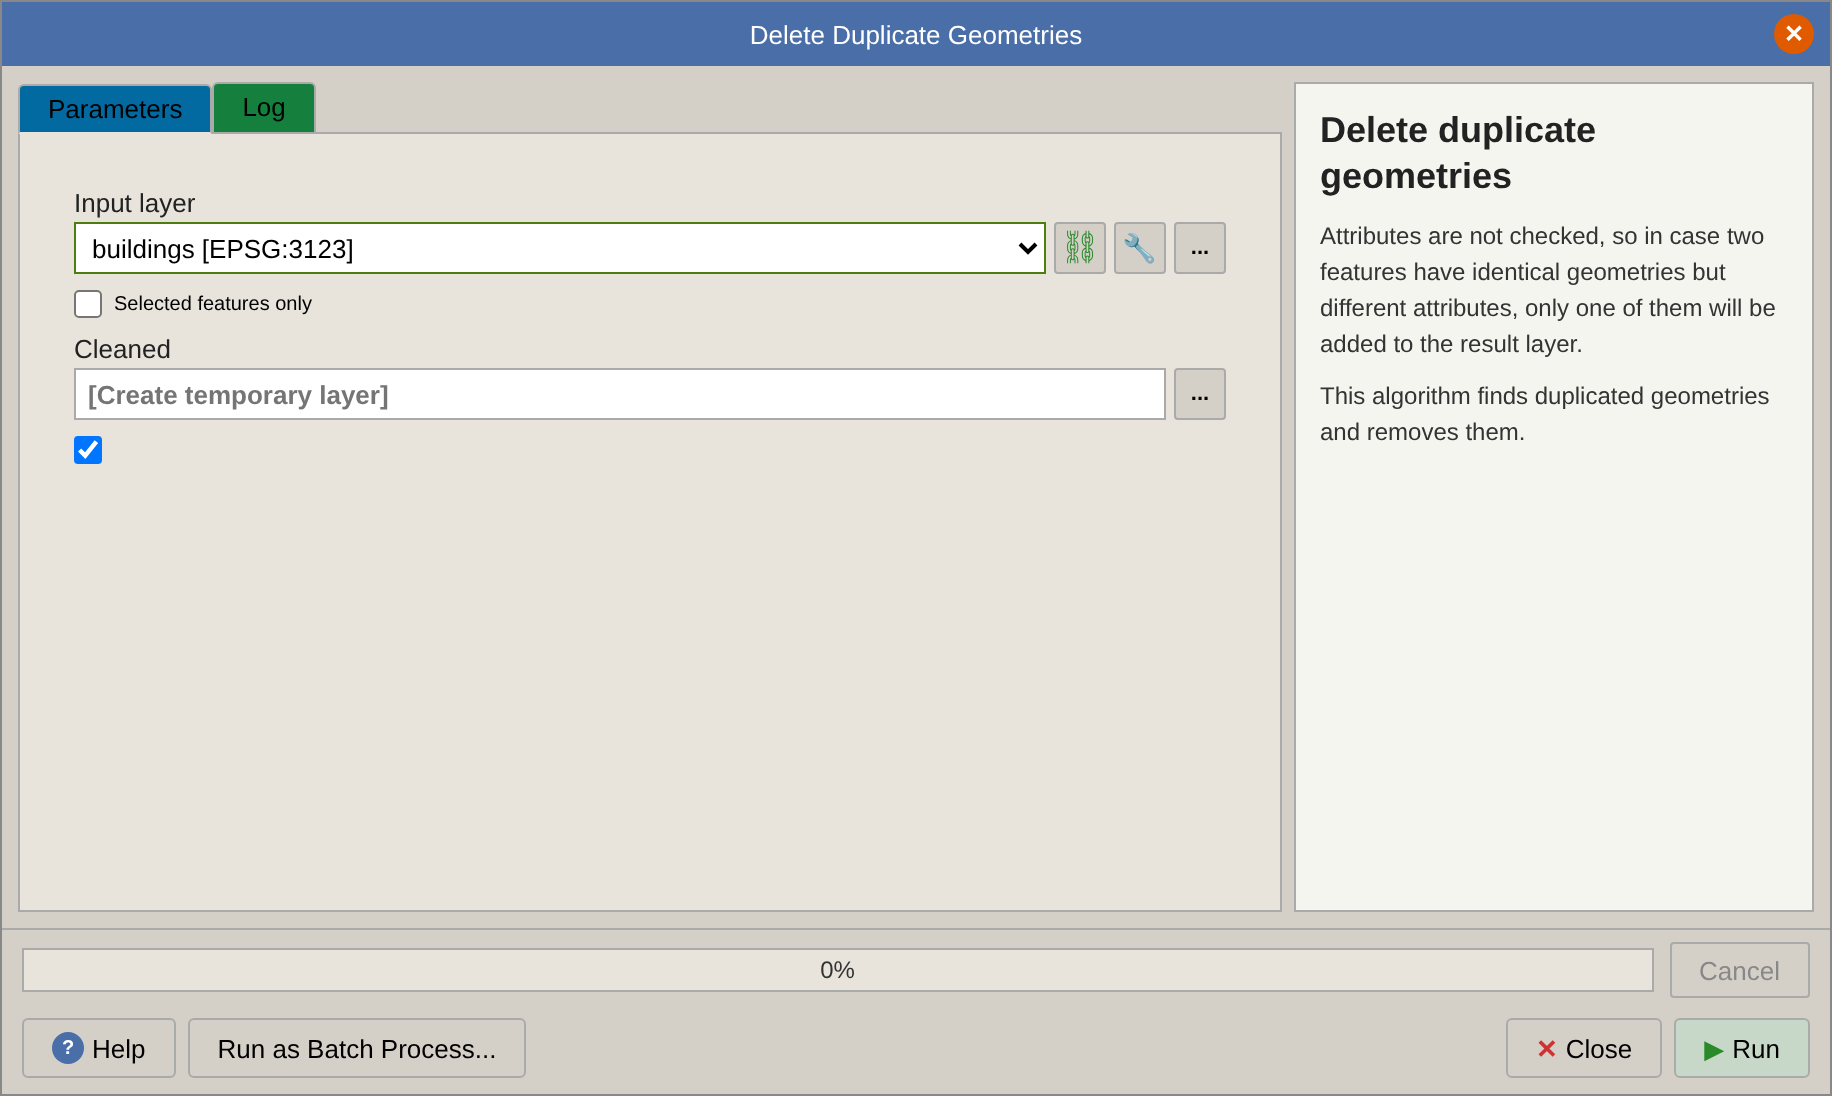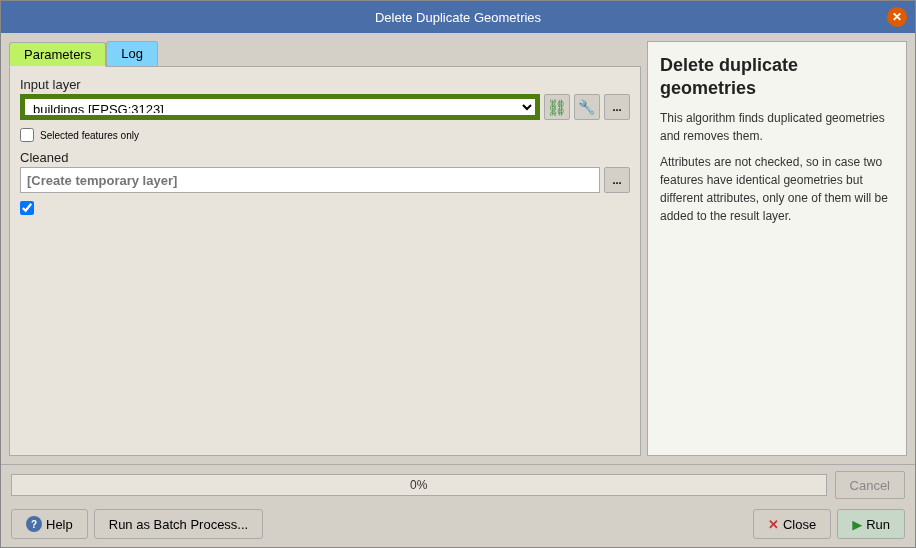--- a/index.html
+++ b/index.html
@@ -72,35 +72,35 @@
     .tab {
       padding: 4px 14px;
       border: 1px solid #aaa;
       background: #d4d0c8;
       cursor: pointer;
       font-size: 13px;
       border-bottom: none;
       border-radius: 3px 3px 0 0;
     }
     .tab.active {
-      background: #bef264;
+      background: #0369a1;
       border-bottom: 1px solid #e8e4dc;
       z-index: 1;
       position: relative;
       top: 1px;
     }
     .tab:not(.active) {
-      background: #7dd3fc;
+      background: #15803d;
       text-align: center;
     }
     .content-area {
       border: 1px solid #aaa;
       background: #e8e4dc;
       flex: 1;
-      padding: 10px;
+      padding: 27px;
       display: flex;
       flex-direction: column;
       gap: 8px;
       overflow: hidden;
     }
     .field-label {
       font-size: 13px;
       color: #222;
       margin-bottom: 2px;
     }
@@ -272,21 +272,21 @@
         <div class="tab">
           <span>Log</span>
         </div>
       </div>
 
       <div class="content-area">
 
         <div>
           <div class="field-label">Input layer</div>
           <div class="input-row">
-            <select class="layer-select" style="flex:1;height:26px;border:5px solid #4d7c0f;background:white;font-size:13px;padding:2px 4px;">
+            <select class="layer-select" style="flex:1;height:26px;border:1px solid #4d7c0f;background:white;font-size:13px;padding:2px 4px;">
               <option>buildings [EPSG:3123]</option>
             </select>
             <button class="icon-btn" title="Select layer from map">
               <span style="color:#2a8a2a;font-size:16px;">⛓</span>
             </button>
             <button class="icon-btn" title="Settings">
               <span style="font-size:14px;">🔧</span>
             </button>
             <button class="icon-btn" title="More options">
               <span style="font-size:11px;font-weight:bold;">...</span>
@@ -312,22 +312,22 @@
         <div class="checkbox-row">
           <input type="checkbox" id="openOutput" checked="" style="">
         </div>
 
         <div class="spacer"></div>
       </div>
     </div>
 
     <div class="right-panel">
       <div class="help-title">Delete duplicate geometries</div>
+      <p class="help-text">Attributes are not checked, so in case two features have identical geometries but different attributes, only one of them will be added to the result layer.</p>
       <p class="help-text">This algorithm finds duplicated geometries and removes them.</p>
-      <p class="help-text">Attributes are not checked, so in case two features have identical geometries but different attributes, only one of them will be added to the result layer.</p>
     </div>
   </div>
 
   <div class="bottom-bar">
     <div class="progress-bar-container">
       <div class="progress-bar-fill"></div>
       <span class="progress-label">0%</span>
     </div>
     <button class="cancel-btn">Cancel</button>
   </div>

